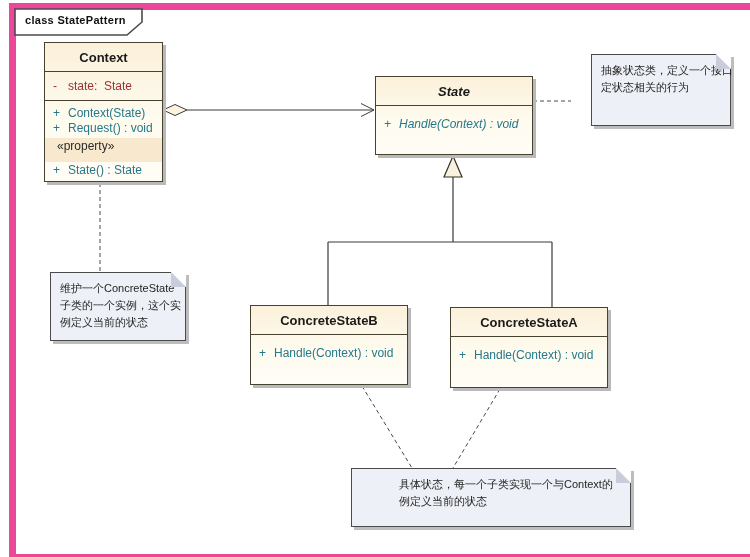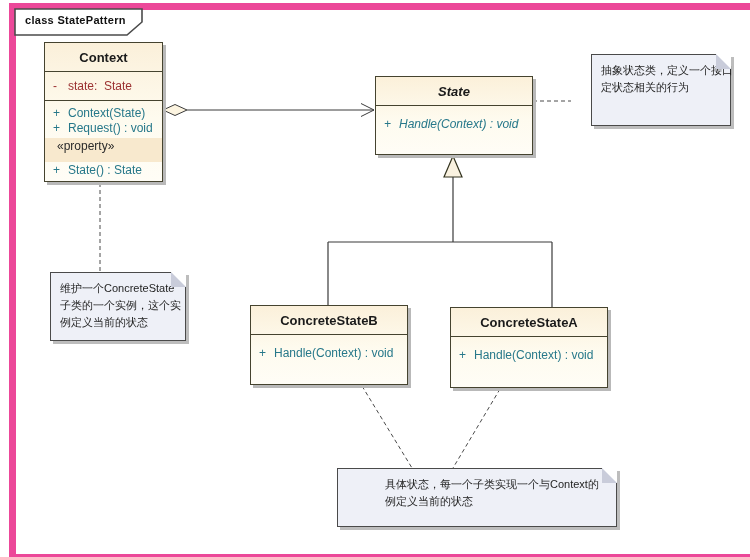--- a/index.html
+++ b/index.html
@@ -149,17 +149,17 @@
   <div class="note-line">定状态相关的行为</div>
 </div>
 
 <div class="uml-note" style="left:30px;top:272px;width:117px;height:56px;">
   <div class="fold"></div>
   <div class="note-line">维护一个ConcreteState</div>
   <div class="note-line">子类的一个实例，这个实</div>
   <div class="note-line">例定义当前的状态</div>
 </div>
 
-<div class="uml-note" style="left:317px;top:468px;width:223px;height:46px;padding-left:47px;">
+<div class="uml-note" style="left:331px;top:468px;width:223px;height:46px;padding-left:47px;">
   <div class="fold"></div>
   <div class="note-line">具体状态，每一个子类实现一个与Context的</div>
   <div class="note-line">例定义当前的状态</div>
 </div>
 
 </body></html>

